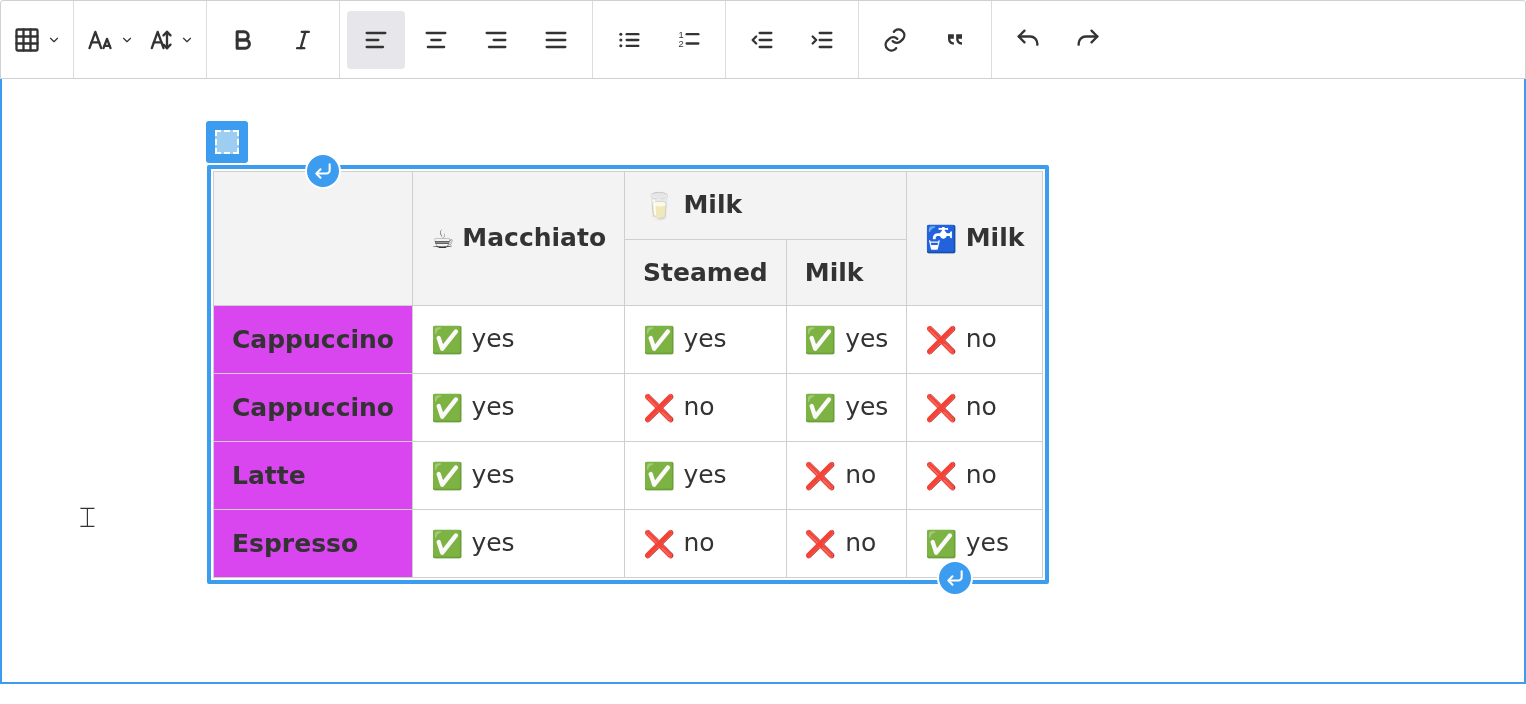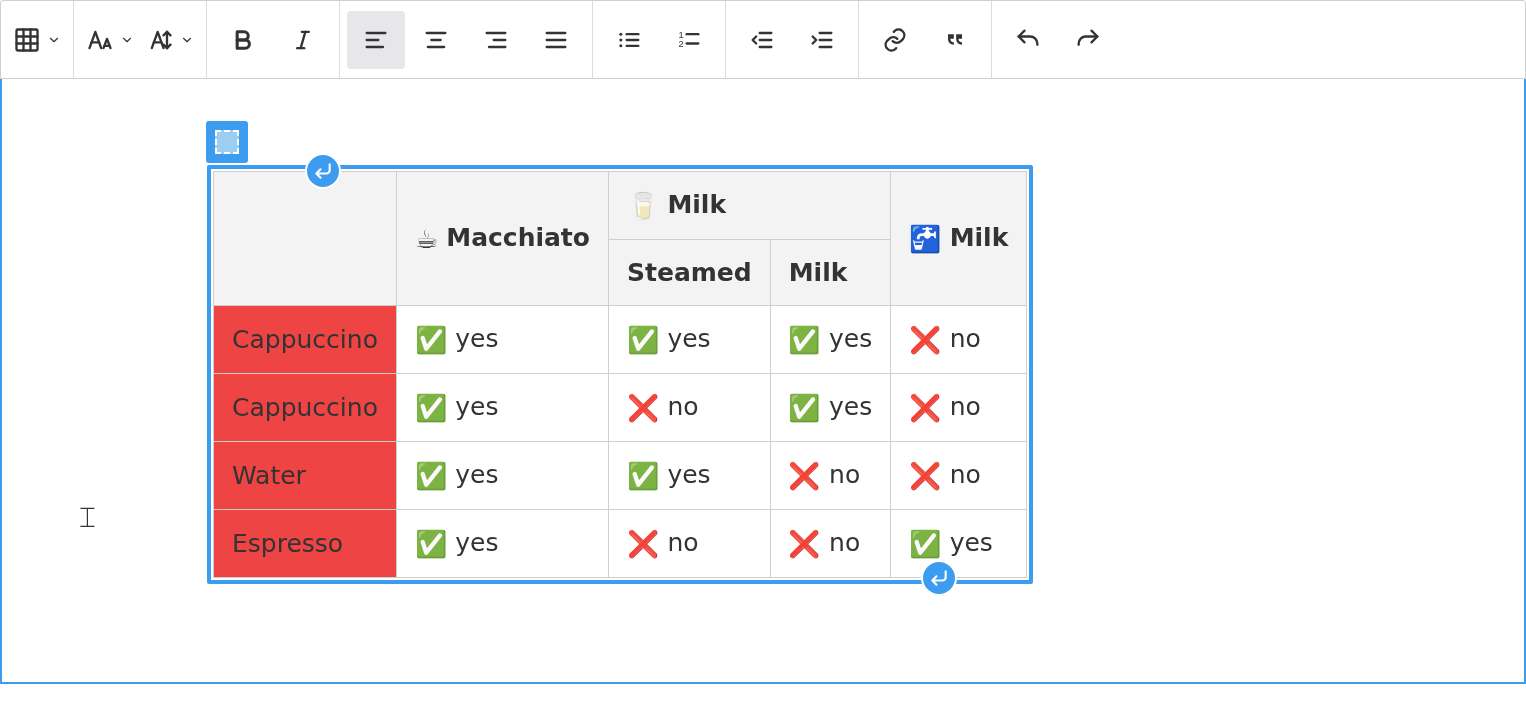--- a/index.html
+++ b/index.html
@@ -129,22 +129,22 @@
     padding: 18px 18px;
     text-align: left;
     vertical-align: middle;
     white-space: nowrap;
   }
   table.coffee th {
     background: #f3f3f3;
     font-weight: 700;
   }
   table.coffee th.rowhdr {
-    background: #ef4444;
-    font-weight: 400;
+    background: #d946ef;
+    font-weight: 700;
   }
   .cell-emoji { font-size: 26px; margin-right: 8px; vertical-align: -2px; }
   .yes-emoji, .no-emoji { font-size: 26px; margin-right: 8px; vertical-align: -2px; }
   .no-emoji { color: #d11b1b; font-weight: 900; }
 
   .text-cursor {
     position: absolute;
     left: -134px;
     top: 330px;
     font-size: 28px;
@@ -367,21 +367,21 @@
               <td><span class="no-emoji">❌</span><span>no</span></td>
             </tr>
             <tr>
               <th class="rowhdr">Cappuccino</th>
               <td><span class="yes-emoji">✅</span><span>yes</span></td>
               <td><span class="no-emoji">❌</span><span>no</span></td>
               <td><span class="yes-emoji">✅</span><span>yes</span></td>
               <td><span class="no-emoji">❌</span><span>no</span></td>
             </tr>
             <tr>
-              <th class="rowhdr">Water</th>
+              <th class="rowhdr">Latte</th>
               <td><span class="yes-emoji">✅</span><span>yes</span></td>
               <td><span class="yes-emoji">✅</span><span>yes</span></td>
               <td><span class="no-emoji">❌</span><span>no</span></td>
               <td><span class="no-emoji">❌</span><span>no</span></td>
             </tr>
             <tr>
               <th class="rowhdr">Espresso</th>
               <td><span class="yes-emoji">✅</span><span>yes</span></td>
               <td><span class="no-emoji">❌</span><span>no</span></td>
               <td><span class="no-emoji">❌</span><span>no</span></td>

